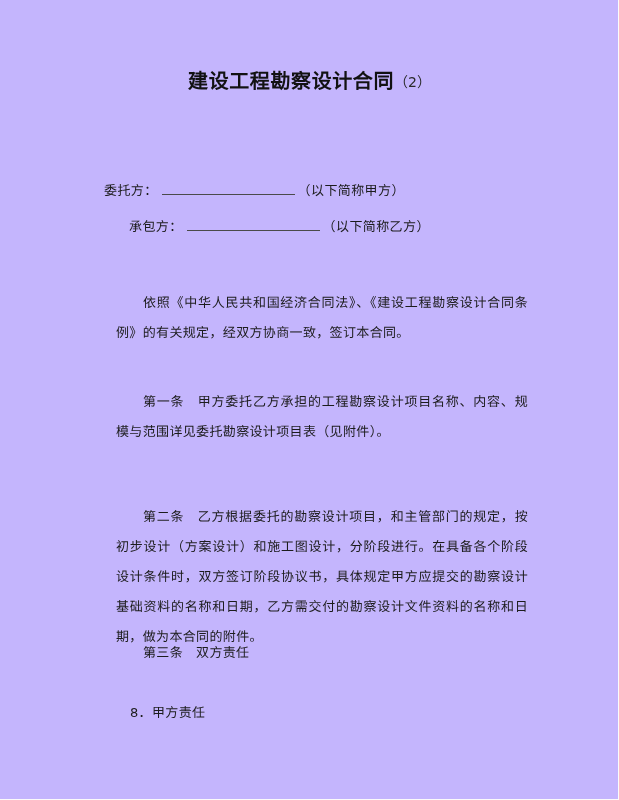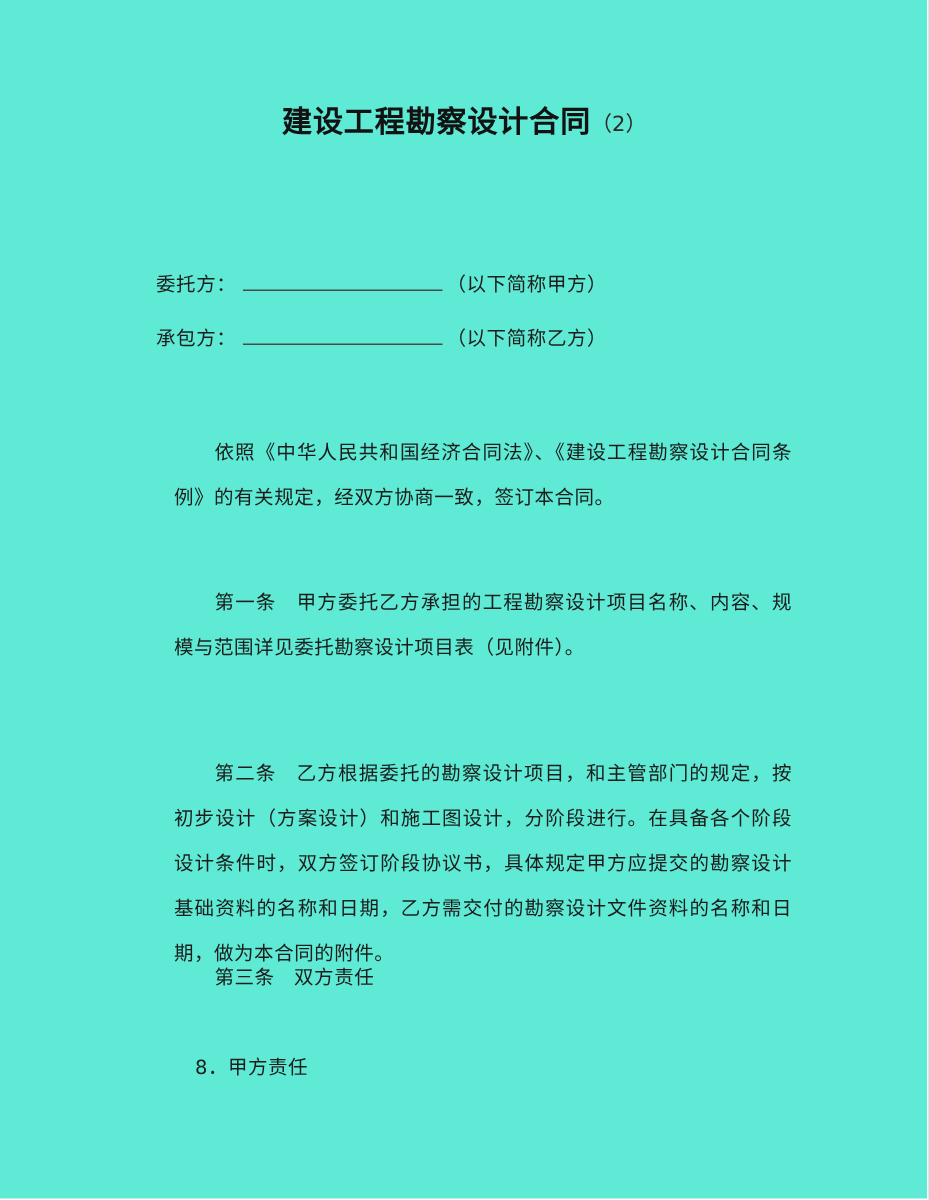--- a/index.html
+++ b/index.html
@@ -16,21 +16,21 @@
     overflow: hidden;
     position: relative;
   }
 
   .page {
     position: absolute;
     left: 0;
     top: 0;
     width: 619px;
     height: 800px;
-    background: #5eead4;
+    background: #c4b5fd;
     box-sizing: border-box;
     border-right: 1px solid #fbfbfb;
     border-bottom: 1px solid #fbfbfb;
   }
 
   .content {
     position: absolute;
     left: 104px;
     top: 0;
     width: 412px;
@@ -75,34 +75,36 @@
     display: flex;
     align-items: baseline;
     height: 30px;
     font-size: 13px;
     line-height: 30px;
     color: #1c1c1c;
     letter-spacing: 0.4px;
   }
   .party-row + .party-row {
     margin-top: 6px;
+    margin-left: 25px;
   }
   .party-label {
     white-space: nowrap;
   }
   .party-rule {
     display: inline-block;
     width: 133px;
     border-bottom: 1.4px solid #4a4a4a;
     height: 17px;
     margin: 0 3px 0 4px;
     flex: 0 0 auto;
   }
   .party-suffix {
     white-space: nowrap;
+    font-family: Liberation Serif, serif;
   }
 
   
   .para {
     position: absolute;
     left: 0;
     width: 412px;
     font-size: 13px;
     line-height: 30px;
     letter-spacing: 0.35px;

